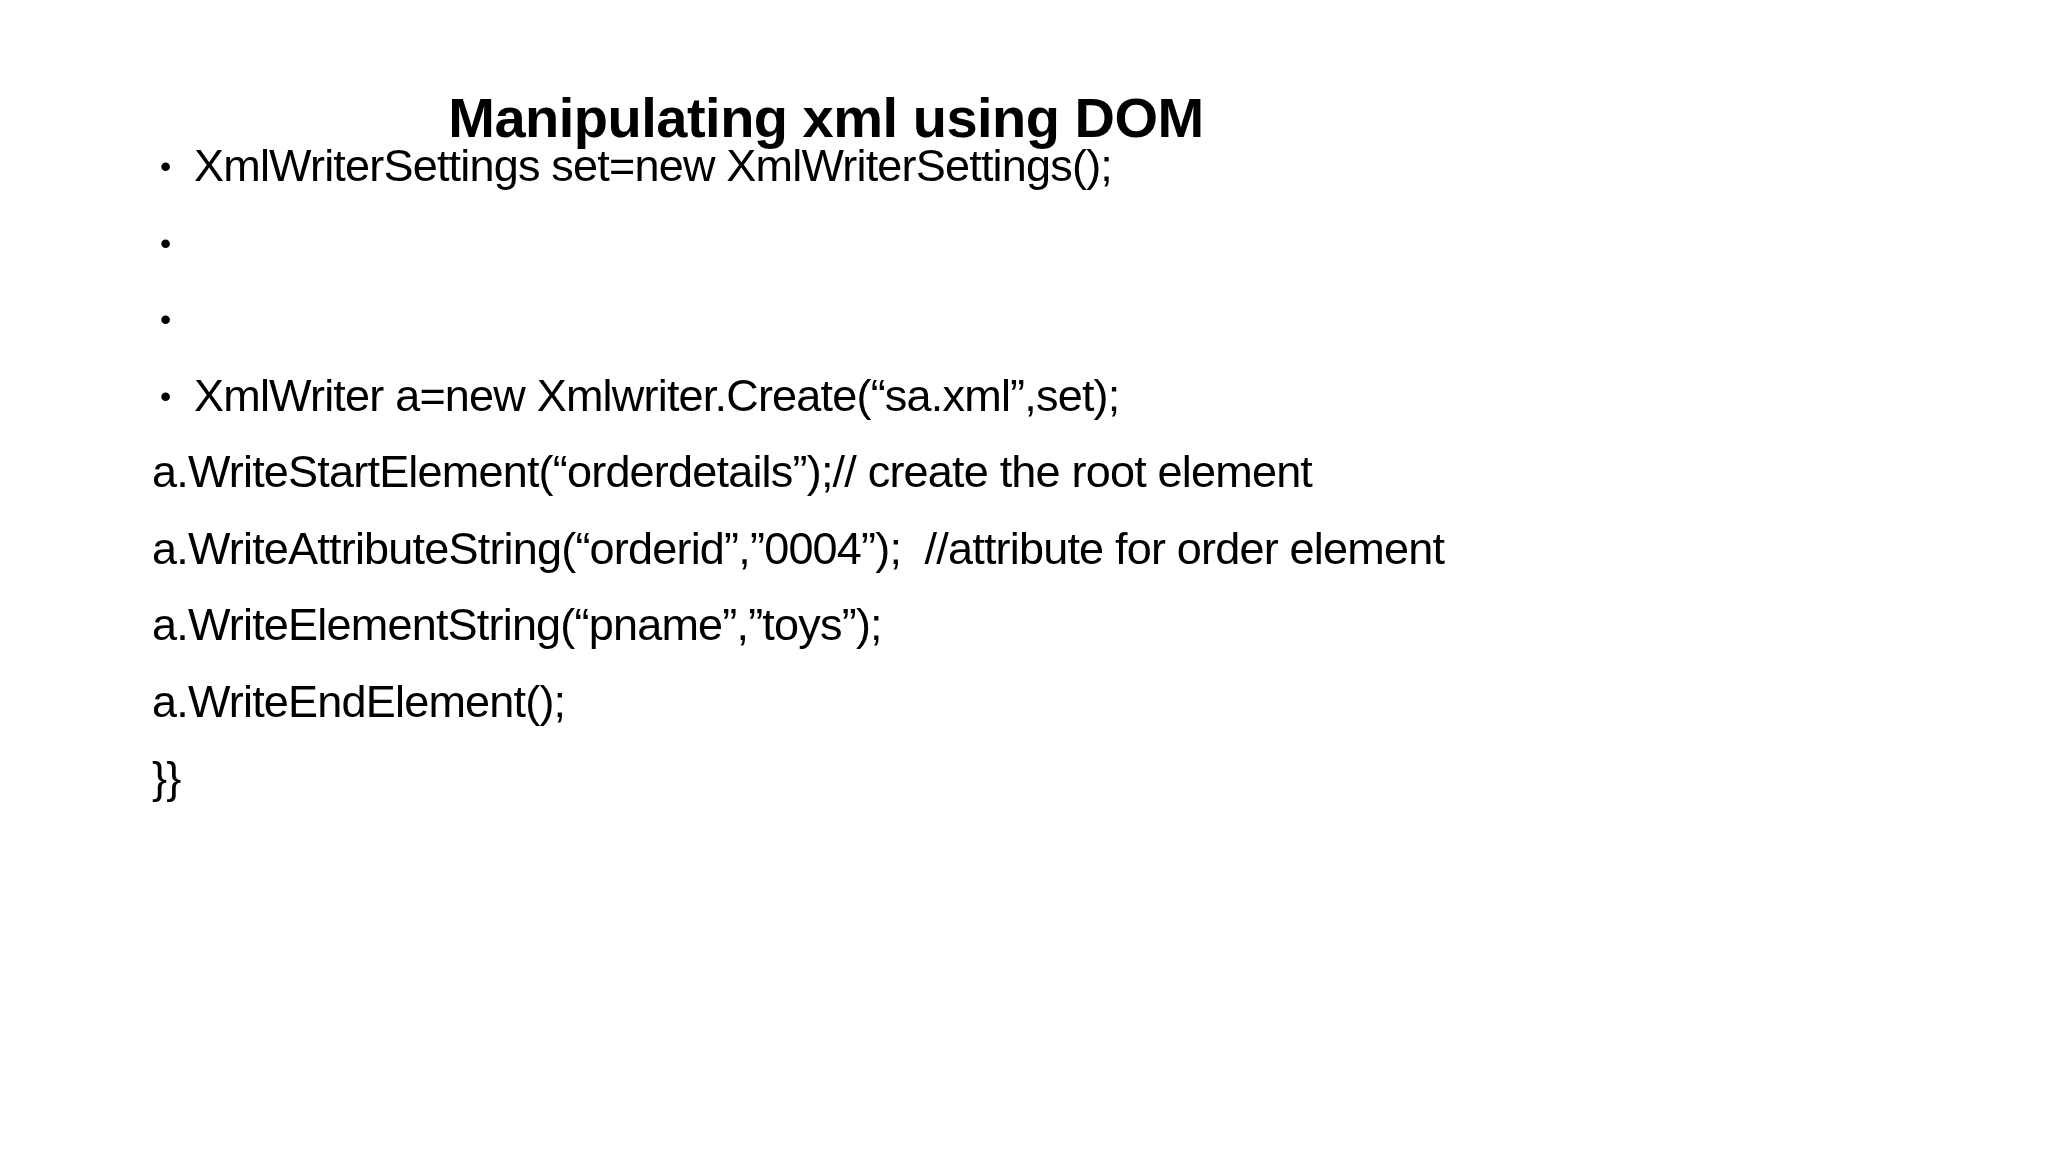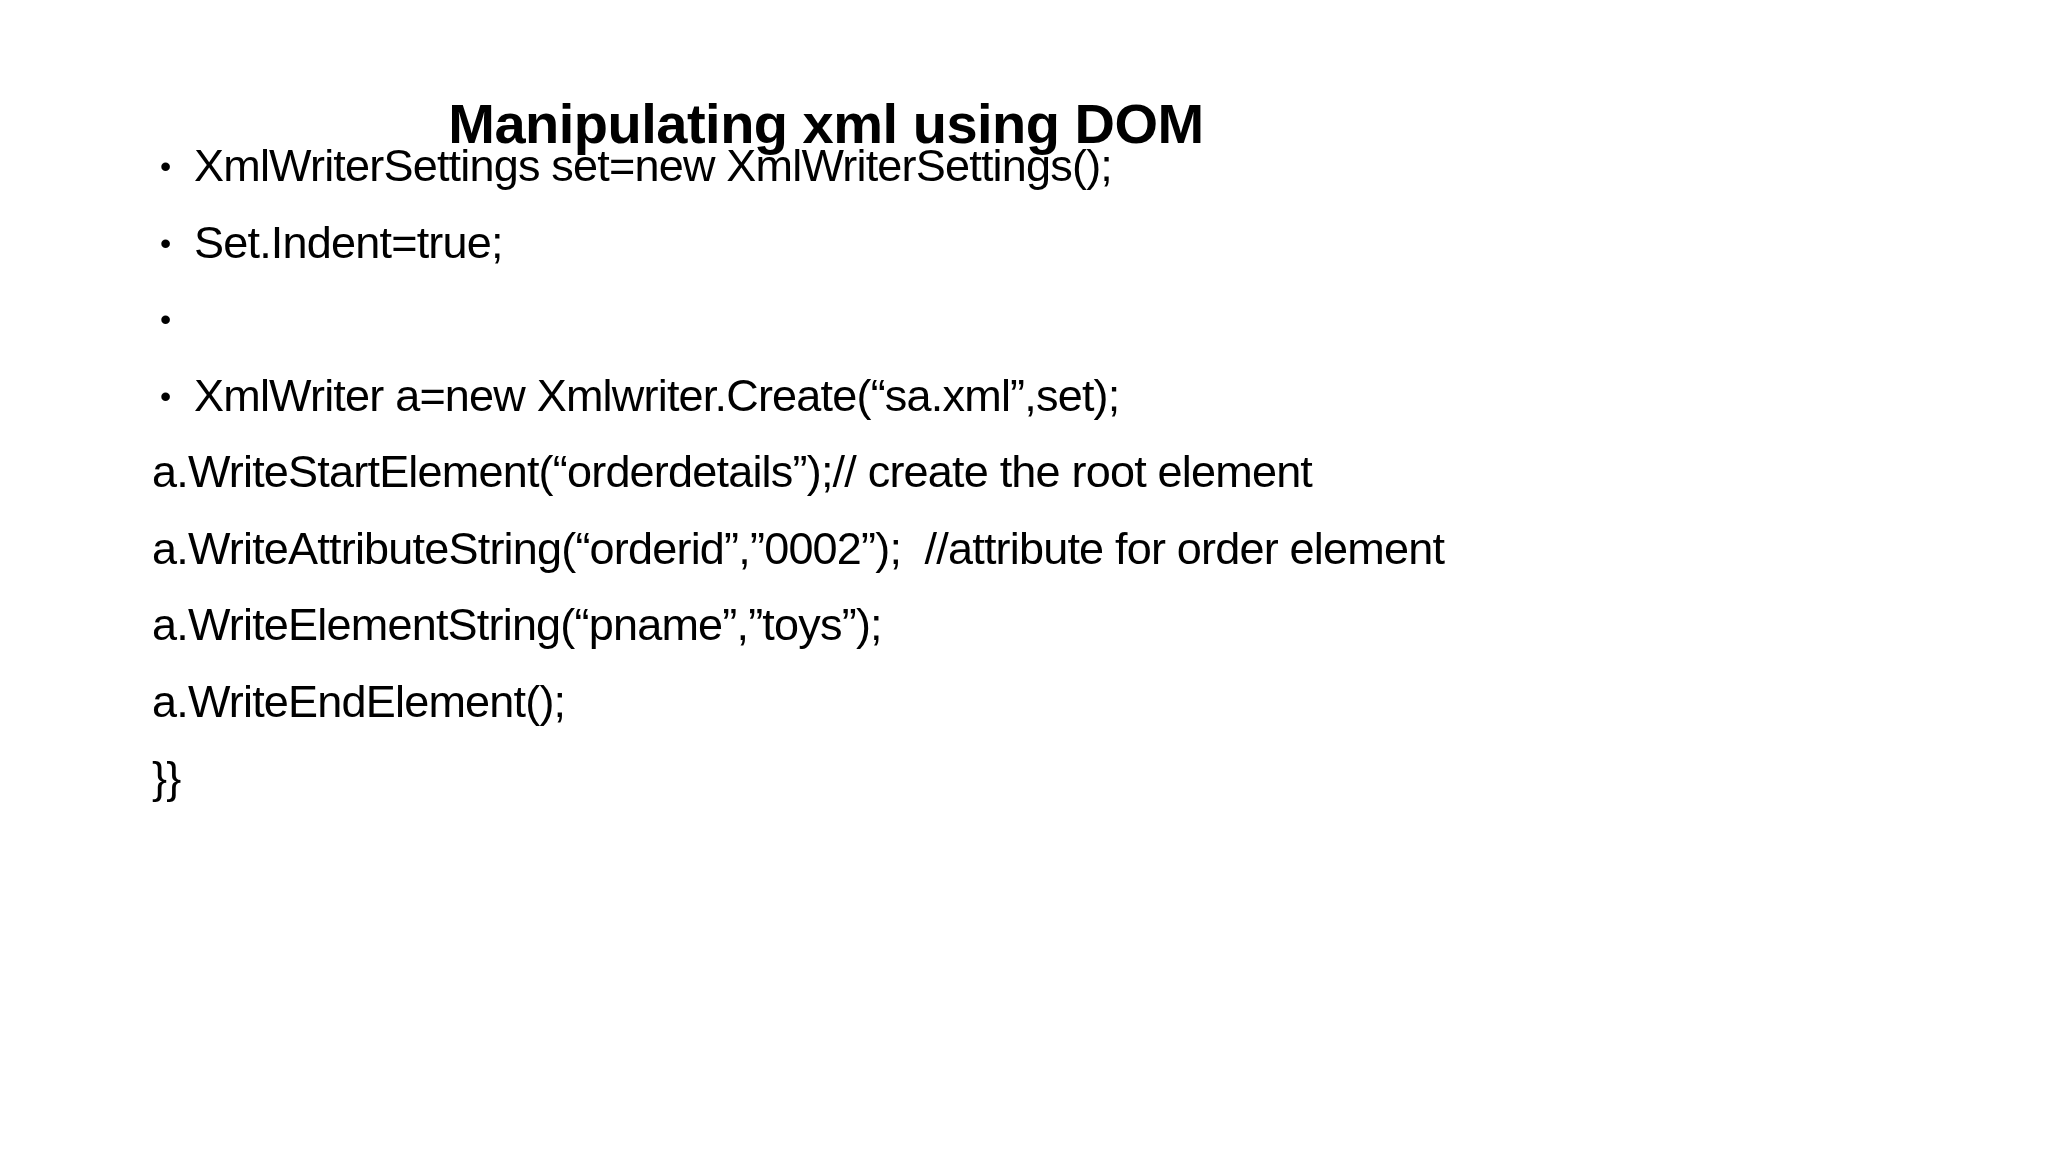--- a/index.html
+++ b/index.html
@@ -11,21 +11,21 @@
     position: relative;
     width: 2048px;
     height: 1152px;
     background: #ffffff;
     overflow: hidden;
     font-family: "Liberation Sans", sans-serif;
     color: #000000;
   }
   .slide-title {
     position: absolute;
-    top: 94px;
+    top: 88px;
     left: 0;
     width: 1652px;
     text-align: center;
     font-size: 56px;
     font-weight: bold;
     letter-spacing: -0.5px;
     line-height: 60px;
     margin: 0;
     color: #000000;
   }
@@ -61,33 +61,33 @@
 <body>
 
 <div class="slide">
   <h1 class="slide-title">Manipulating xml using DOM</h1>
 
   <div class="content">
     <div class="line">
       <span class="bullet-marker">•</span><span class="line-text">XmlWriterSettings set=new XmlWriterSettings();</span>
     </div>
     <div class="line">
-      <span class="bullet-marker">•</span><span class="line-text">Set.Indent=true;</span>
+      <span class="bullet-marker">•</span>
     </div>
     <div class="line">
       <span class="bullet-marker">•</span>
     </div>
     <div class="line">
       <span class="bullet-marker">•</span><span class="line-text">XmlWriter a=new Xmlwriter.Create(“sa.xml”,set);</span>
     </div>
     <div class="line no-bullet">
       <span class="line-text">a.WriteStartElement(“orderdetails”);// create the root element</span>
     </div>
     <div class="line no-bullet">
-      <span class="line-text">a.WriteAttributeString(“orderid”,”0002”);  //attribute for order element</span>
+      <span class="line-text">a.WriteAttributeString(“orderid”,”0004”);  //attribute for order element</span>
     </div>
     <div class="line no-bullet">
       <span class="line-text">a.WriteElementString(“pname”,”toys”);</span>
     </div>
     <div class="line no-bullet">
       <span class="line-text">a.WriteEndElement();</span>
     </div>
     <div class="line no-bullet">
       <span class="line-text">}}</span>
     </div>

